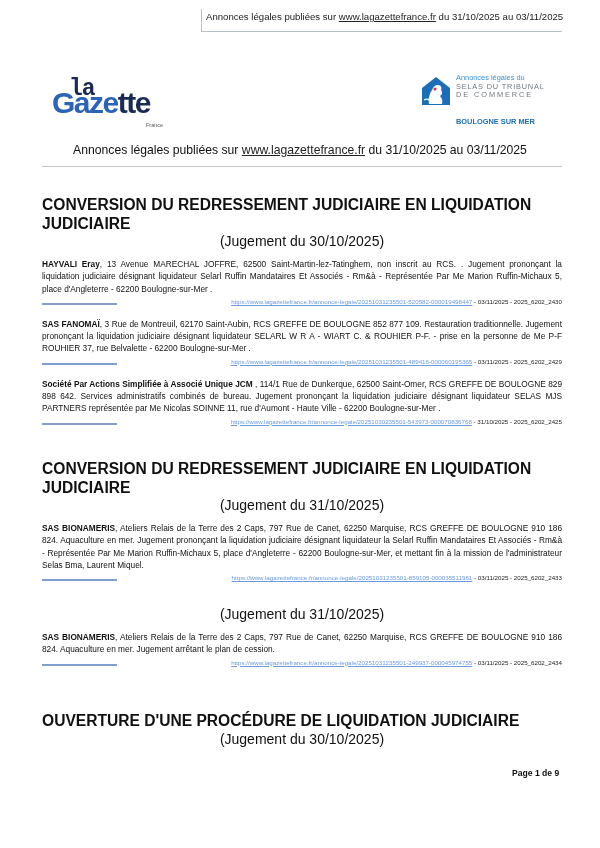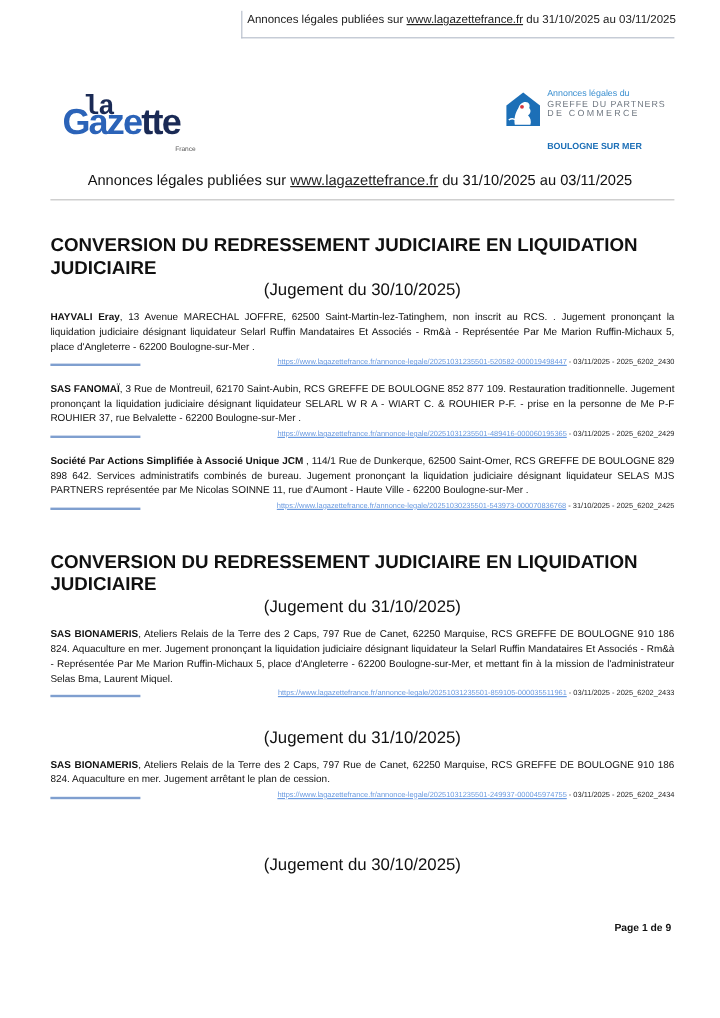--- a/index.html
+++ b/index.html
@@ -48,21 +48,21 @@
 
 <div class="greffe-logo">
   <svg width="32" height="30" viewBox="0 0 32 30">
     <path d="M2 12 L16 1 L30 12 L30 29 L2 29 Z" fill="#1c6fb7"></path>
     <path d="M9 28 C8 22 10 17 12 14 C13 11 15 9 18 9 C21 9 22 12 21 14 C23 16 22 19 20 20 C22 22 23 25 22 28 Z" fill="#ffffff"></path>
     <circle cx="15" cy="13" r="1.6" fill="#d9363e"></circle>
     <path d="M4 24 C7 22 9 23 11 25" stroke="#ffffff" stroke-width="1.2" fill="none"></path>
   </svg>
   <div class="greffe-text">
     <div class="l1">Annonces légales du</div>
-    <div class="l2">GREFFE DU PARTNERS</div>
+    <div class="l2">SELAS DU TRIBUNAL</div>
     <div class="l3">DE COMMERCE</div>
     <div class="l4">BOULOGNE SUR MER</div>
   </div>
 </div>
 
 <div class="subheader">
   <span>Annonces légales publiées sur</span>
   <a>www.lagazettefrance.fr</a>
   <span>du 31/10/2025 au 03/11/2025</span>
 </div>
@@ -116,16 +116,17 @@
   <div class="notice">
     <p class="notice-text"><b>SAS BIONAMERIS</b><span>, Ateliers Relais de la Terre des 2 Caps, 797 Rue de Canet, 62250 Marquise, RCS GREFFE DE BOULOGNE 910 186 824. Aquaculture en mer. Jugement arrêtant le plan de cession.</span></p>
     <div class="notice-footer">
       <div class="bar"></div>
       <div class="meta"><a>https://www.lagazettefrance.fr/annonce-legale/20251031235501-249937-000045974755</a><span> - 03/11/2025 - 2025_6202_2434</span></div>
     </div>
   </div>
 </div>
 
 <div class="content" style="top:712px;">
+  <h2 class="sec-title">OUVERTURE D'UNE PROCÉDURE DE LIQUIDATION JUDICIAIRE</h2>
   <div class="sec-date">(Jugement du 30/10/2025)</div>
 </div>
 
 <div class="page-num">Page 1 de 9</div>
 
 </body></html>

